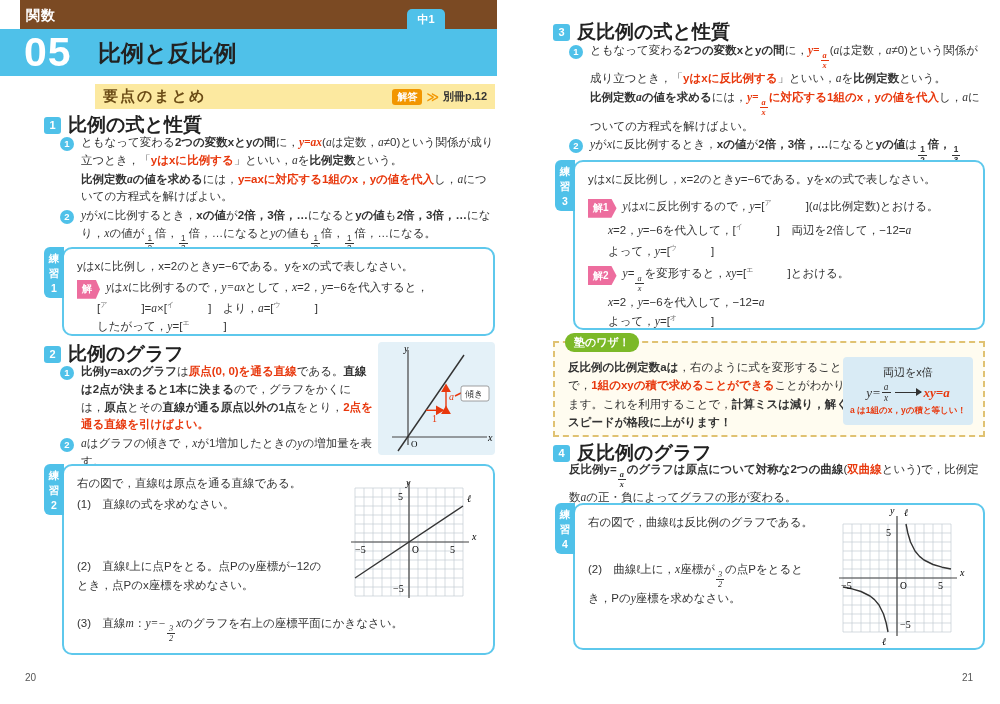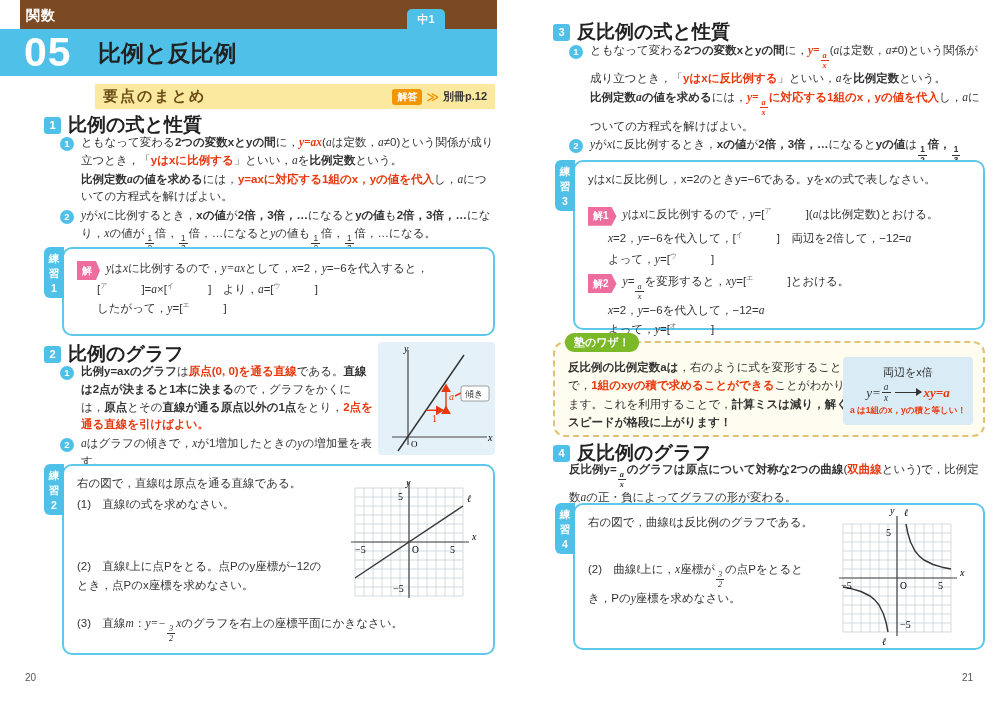--- a/index.html
+++ b/index.html
@@ -61,21 +61,21 @@
   .sol-line { padding-left:20px; }
   .qline { margin-top:2px; }
   
   .diagram { position:absolute; background:#e4f1f8; border-radius:4px; }
   .graph-abs { position:absolute; }
   svg text { font-family:"Liberation Serif","DejaVu Serif",serif; }
   .axis { stroke:#444; stroke-width:1.2; }
   .fline { stroke:#333; stroke-width:1.4; fill:none; }
   .redline { stroke:var(--red); stroke-width:1.4; fill:none; }
   
-  .juku { position:absolute; border:2px dashed #e0c272; background:#fffcf0; border-radius:12px; }
+  .juku { position:absolute; border:2px dashed #e0c272; background:#fffcf0; border-radius:0; }
   .juku-badge { position:absolute; top:-10px; left:10px; background:var(--green); color:#fff;
     font-size:11px; font-weight:700; padding:2px 9px; border-radius:9px; }
   .juku-text { position:absolute; left:13px; top:15px; width:286px; font-size:11.5px; line-height:1.6; }
   .fx-box { position:absolute; right:10px; top:14px; width:130px; height:68px; background:#d9ebf5; border-radius:4px;
     display:flex; flex-direction:column; align-items:center; justify-content:center; gap:2px; }
   .fx-top { font-size:11px; color:#333; }
   .fx-row { display:flex; align-items:center; font-size:13px; }
   .fx-arrow { display:inline-block; position:relative; width:26px; height:1.4px; background:#333; margin:0 3px; }
   .fx-arrow::after { content:""; position:absolute; right:-1px; top:-3.6px;
     border-left:6px solid #333; border-top:4.2px solid transparent; border-bottom:4.2px solid transparent; }
@@ -136,20 +136,21 @@
     </div>
   </div>
 
   <div class="practice" style="left:62px;top:247px;width:433px;height:89px">
     <div class="ptab">
       <span>練</span>
       <span>習</span>
       <span>1</span>
     </div>
     <div class="pbody">
+      <div>yはxに比例し，x=2のときy=−6である。yをxの式で表しなさい。</div>
       <div class="sol-row">
         <span class="sol-badge">解</span>
         <div class="itext"><span class="sg-m">y</span><span>は</span><span class="sg-m">x</span><span>に比例するので，</span><span class="sg-m">y=ax</span><span>として，</span><span class="sg-m">x</span><span>=2，</span><span class="sg-m">y</span><span>=−6を代入すると，</span></div>
       </div>
       <div class="sol-line"><span class="slot">[<sup>ア</sup><span class="gap"></span>]</span><span>=</span><span class="sg-m">a</span><span>×</span><span class="slot">[<sup>イ</sup><span class="gap"></span>]</span><span>　より，</span><span class="sg-m">a</span><span>=</span><span class="slot">[<sup>ウ</sup><span class="gap"></span>]</span></div>
       <div class="sol-line"><span>したがって，</span><span class="sg-m">y</span><span>=</span><span class="slot">[<sup>エ</sup><span class="gap"></span>]</span></div>
     </div>
   </div>
 
   <div class="sec-head" style="left:44px;top:341px">
@@ -284,21 +285,21 @@
   </div>
 
   <div class="practice" style="left:573px;top:160px;width:412px;height:170px">
     <div class="ptab">
       <span>練</span>
       <span>習</span>
       <span>3</span>
     </div>
     <div class="pbody">
       <div>yはxに反比例し，x=2のときy=−6である。yをxの式で表しなさい。</div>
-      <div class="sol-row" style="margin-top:16px">
+      <div class="sol-row" style="margin-top:8px">
         <span class="sol-badge">解1</span>
         <div class="itext"><span class="sg-m">y</span><span>は</span><span class="sg-m">x</span><span>に反比例するので，</span><span class="sg-m">y</span><span>=</span><span class="slot">[<sup>ア</sup><span class="gap"></span>]</span><span>(</span><span class="sg-m">a</span><span>は比例定数)とおける。</span></div>
       </div>
       <div class="sol-line" style="margin-top:3px"><span class="sg-m">x</span><span>=2，</span><span class="sg-m">y</span><span>=−6を代入して，</span><span class="slot">[<sup>イ</sup><span class="gap"></span>]</span><span>　両辺を2倍して，−12=</span><span class="sg-m">a</span></div>
       <div class="sol-line" style="margin-top:3px"><span>よって，</span><span class="sg-m">y</span><span>=</span><span class="slot">[<sup>ウ</sup><span class="gap"></span>]</span></div>
       <div class="sol-row" style="margin-top:3px">
         <span class="sol-badge">解2</span>
         <div class="itext"><span class="sg-m">y</span><span>=</span><span class="frac sg-m">
               <span class="fn">a</span>
               <span class="fd">x</span>

